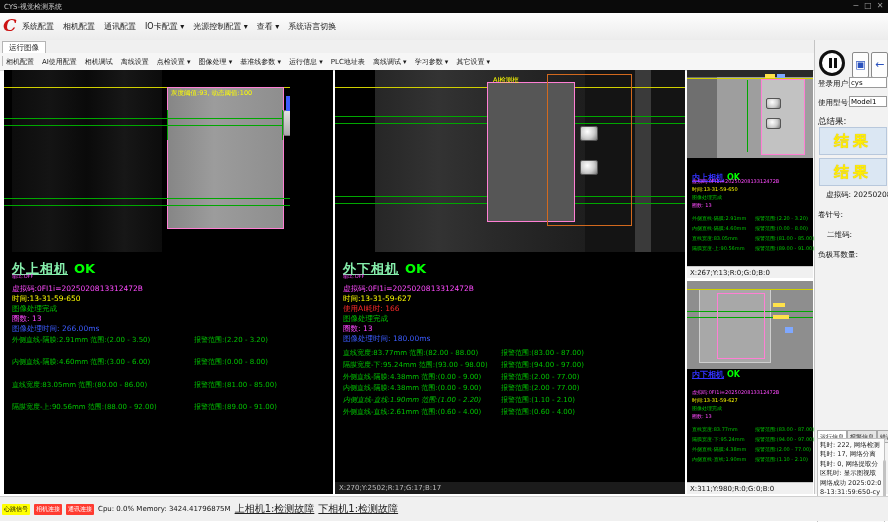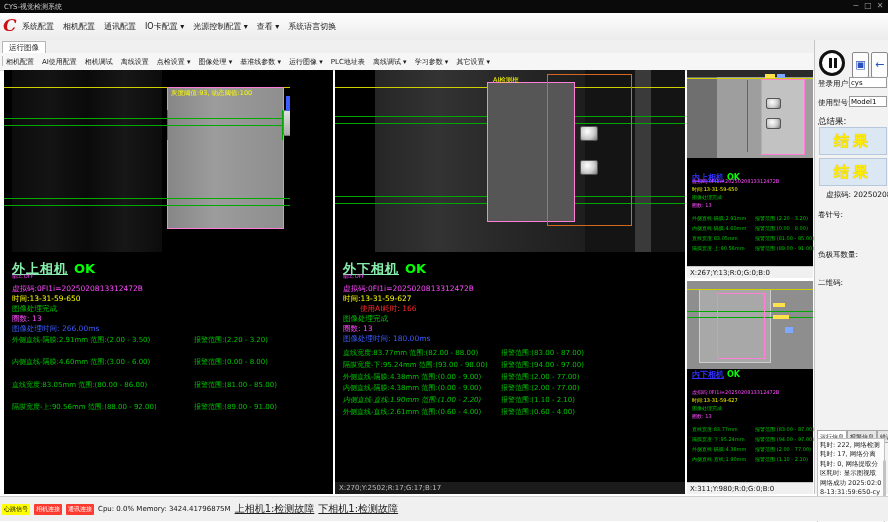--- a/index.html
+++ b/index.html
@@ -87,21 +87,21 @@
   <div class="ab toolbar">
     <div class="sep"></div>
     <div class="toolitems">
       <span>相机配置</span>
       <span>AI使用配置</span>
       <span>相机调试</span>
       <span>离线设置</span>
       <span>点检设置 ▾</span>
       <span>图像处理 ▾</span>
       <span>基准线参数 ▾</span>
-      <span>运行图像 ▾</span>
+      <span>运行信息 ▾</span>
       <span>PLC地址表</span>
       <span>离线调试 ▾</span>
       <span>学习参数 ▾</span>
       <span>其它设置 ▾</span>
     </div>
   </div>
 
   <div class="ab campanel" style="left:4px;top:70px;width:329px;height:424px;">
     <div class="ab img" style="width:286px;height:182px;">
       <div class="ab" style="left:8px;top:0;width:150px;height:182px;background:linear-gradient(90deg,#0c0c0c 0%,#141414 25%,#0a0a0a 50%,#171717 75%,#0c0c0c 100%);"></div>
@@ -151,21 +151,21 @@
       <div class="mini yel" style="left:158px;top:6px;font-size:6.5px;">AI检测框</div>
       <div class="blob" style="left:245px;top:56px;width:16px;height:13px;"></div>
       <div class="blob" style="left:245px;top:90px;width:16px;height:13px;"></div>
     </div>
     <div class="ab" style="left:8px;top:188px;">
       <span class="ptitle">外下相机</span><span class="pok">OK</span>
     </div>
     <div class="mini mag" style="left:8px;top:203px;">输出:OFF</div>
     <div class="line8 mag" style="left:8px;top:214px;">虚拟码:0FI1i=2025020813312472B</div>
     <div class="line8 yel" style="left:8px;top:224px;">时间:13-31-59-627</div>
-    <div class="line8 red" style="left:8px;top:234px;margin-left:17px;">使用AI耗时: 166</div>
+    <div class="line8 red" style="left:8px;top:234px;">使用AI耗时: 166</div>
     <div class="line8 grn" style="left:8px;top:244px;">图像处理完成</div>
     <div class="line8 mag" style="left:8px;top:254px;">圈数: 13</div>
     <div class="line8 blu" style="left:8px;top:264px;">图像处理时间: 180.00ms</div>
     <div class="row7" style="left:8px;top:278px;">直线宽度:83.77mm 范围:(82.00 - 88.00)</div>
     <div class="row7" style="left:166px;top:278px;">报警范围:(83.00 - 87.00)</div>
     <div class="row7" style="left:8px;top:290px;">隔膜宽度-下:95.24mm 范围:(93.00 - 98.00)</div>
     <div class="row7" style="left:166px;top:290px;">报警范围:(94.00 - 97.00)</div>
     <div class="row7" style="left:8px;top:302px;">外侧直线-隔膜:4.38mm 范围:(0.00 - 9.00)</div>
     <div class="row7" style="left:166px;top:302px;">报警范围:(2.00 - 77.00)</div>
     <div class="row7" style="left:8px;top:313px;">内侧直线-隔膜:4.38mm 范围:(0.00 - 9.00)</div>
@@ -246,21 +246,21 @@
 
     <div class="clabel" style="left:3px;top:39px;">登录用户:</div>
     <input class="cinput" style="left: 34px; top: 37px;" value="cys">
     <div class="clabel" style="left:3px;top:58px;">使用型号:</div>
     <input class="cinput" style="left: 34px; top: 56px;" value="Model1">
     <div class="clabel" style="left:3px;top:76px;font-size:8.5px;">总结果:</div>
     <div class="resbox" style="top:87px;">结果</div>
     <div class="resbox" style="top:118px;">结果</div>
     <div class="clabel" style="left:11px;top:150px;">虚拟码: 20250208</div>
     <div class="clabel" style="left:3px;top:170px;">卷针号:</div>
-    <div class="clabel" style="left:3px;top:190px;margin-top:48px;">二维码:</div>
+    <div class="clabel" style="left:12px;top:190px;">二维码:</div>
     <div class="clabel" style="left:3px;top:210px;">负极耳数量:</div>
 
     <div class="ab" style="left:2px;top:384px;white-space:nowrap;">
       <span class="rtab active">运行信息</span><span class="rtab">报警信息</span><span class="rtab">错误信息</span>
     </div>
     <div class="logbox">耗时: 222, 网络检测耗时: 17, 网络分离耗时: 0, 网络提取分区耗时: 显示图视取网络成功 2025:02:08-13:31:59:650-cys—外上相机—图像处理耗时: 258.00ms</div>
     <div class="logscroll"></div>
   </div>
 
   <div class="ab statusbar">

